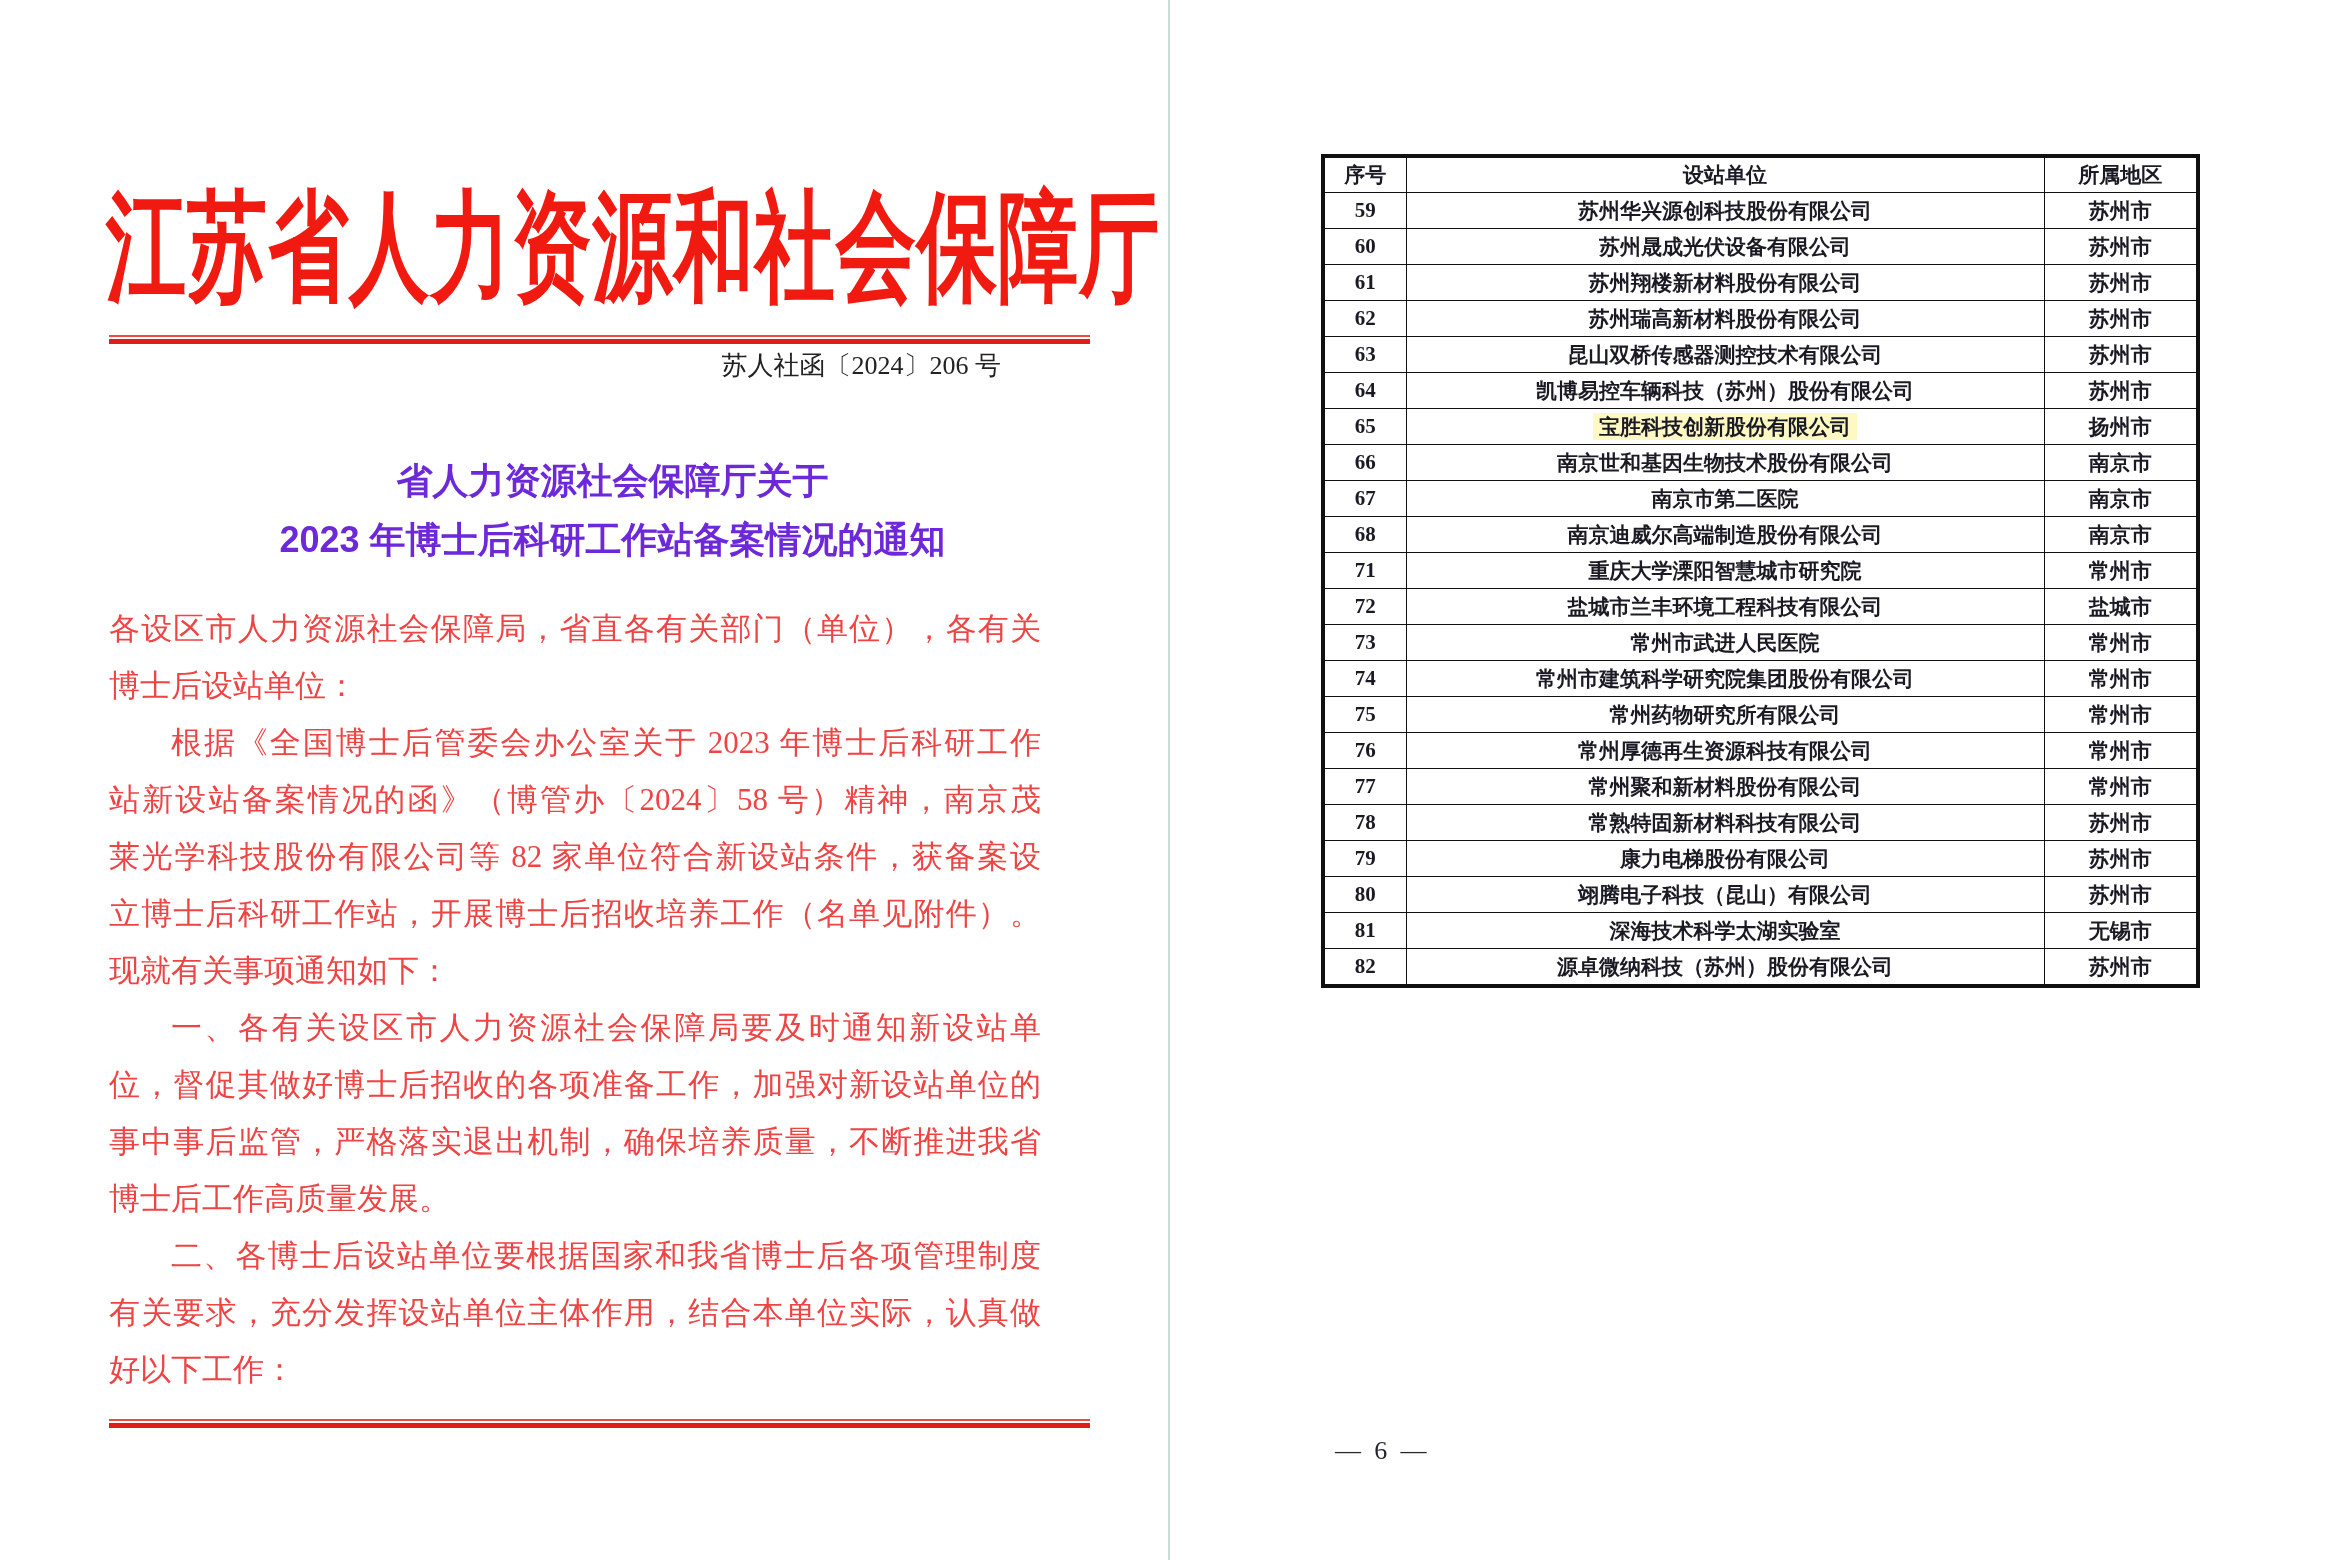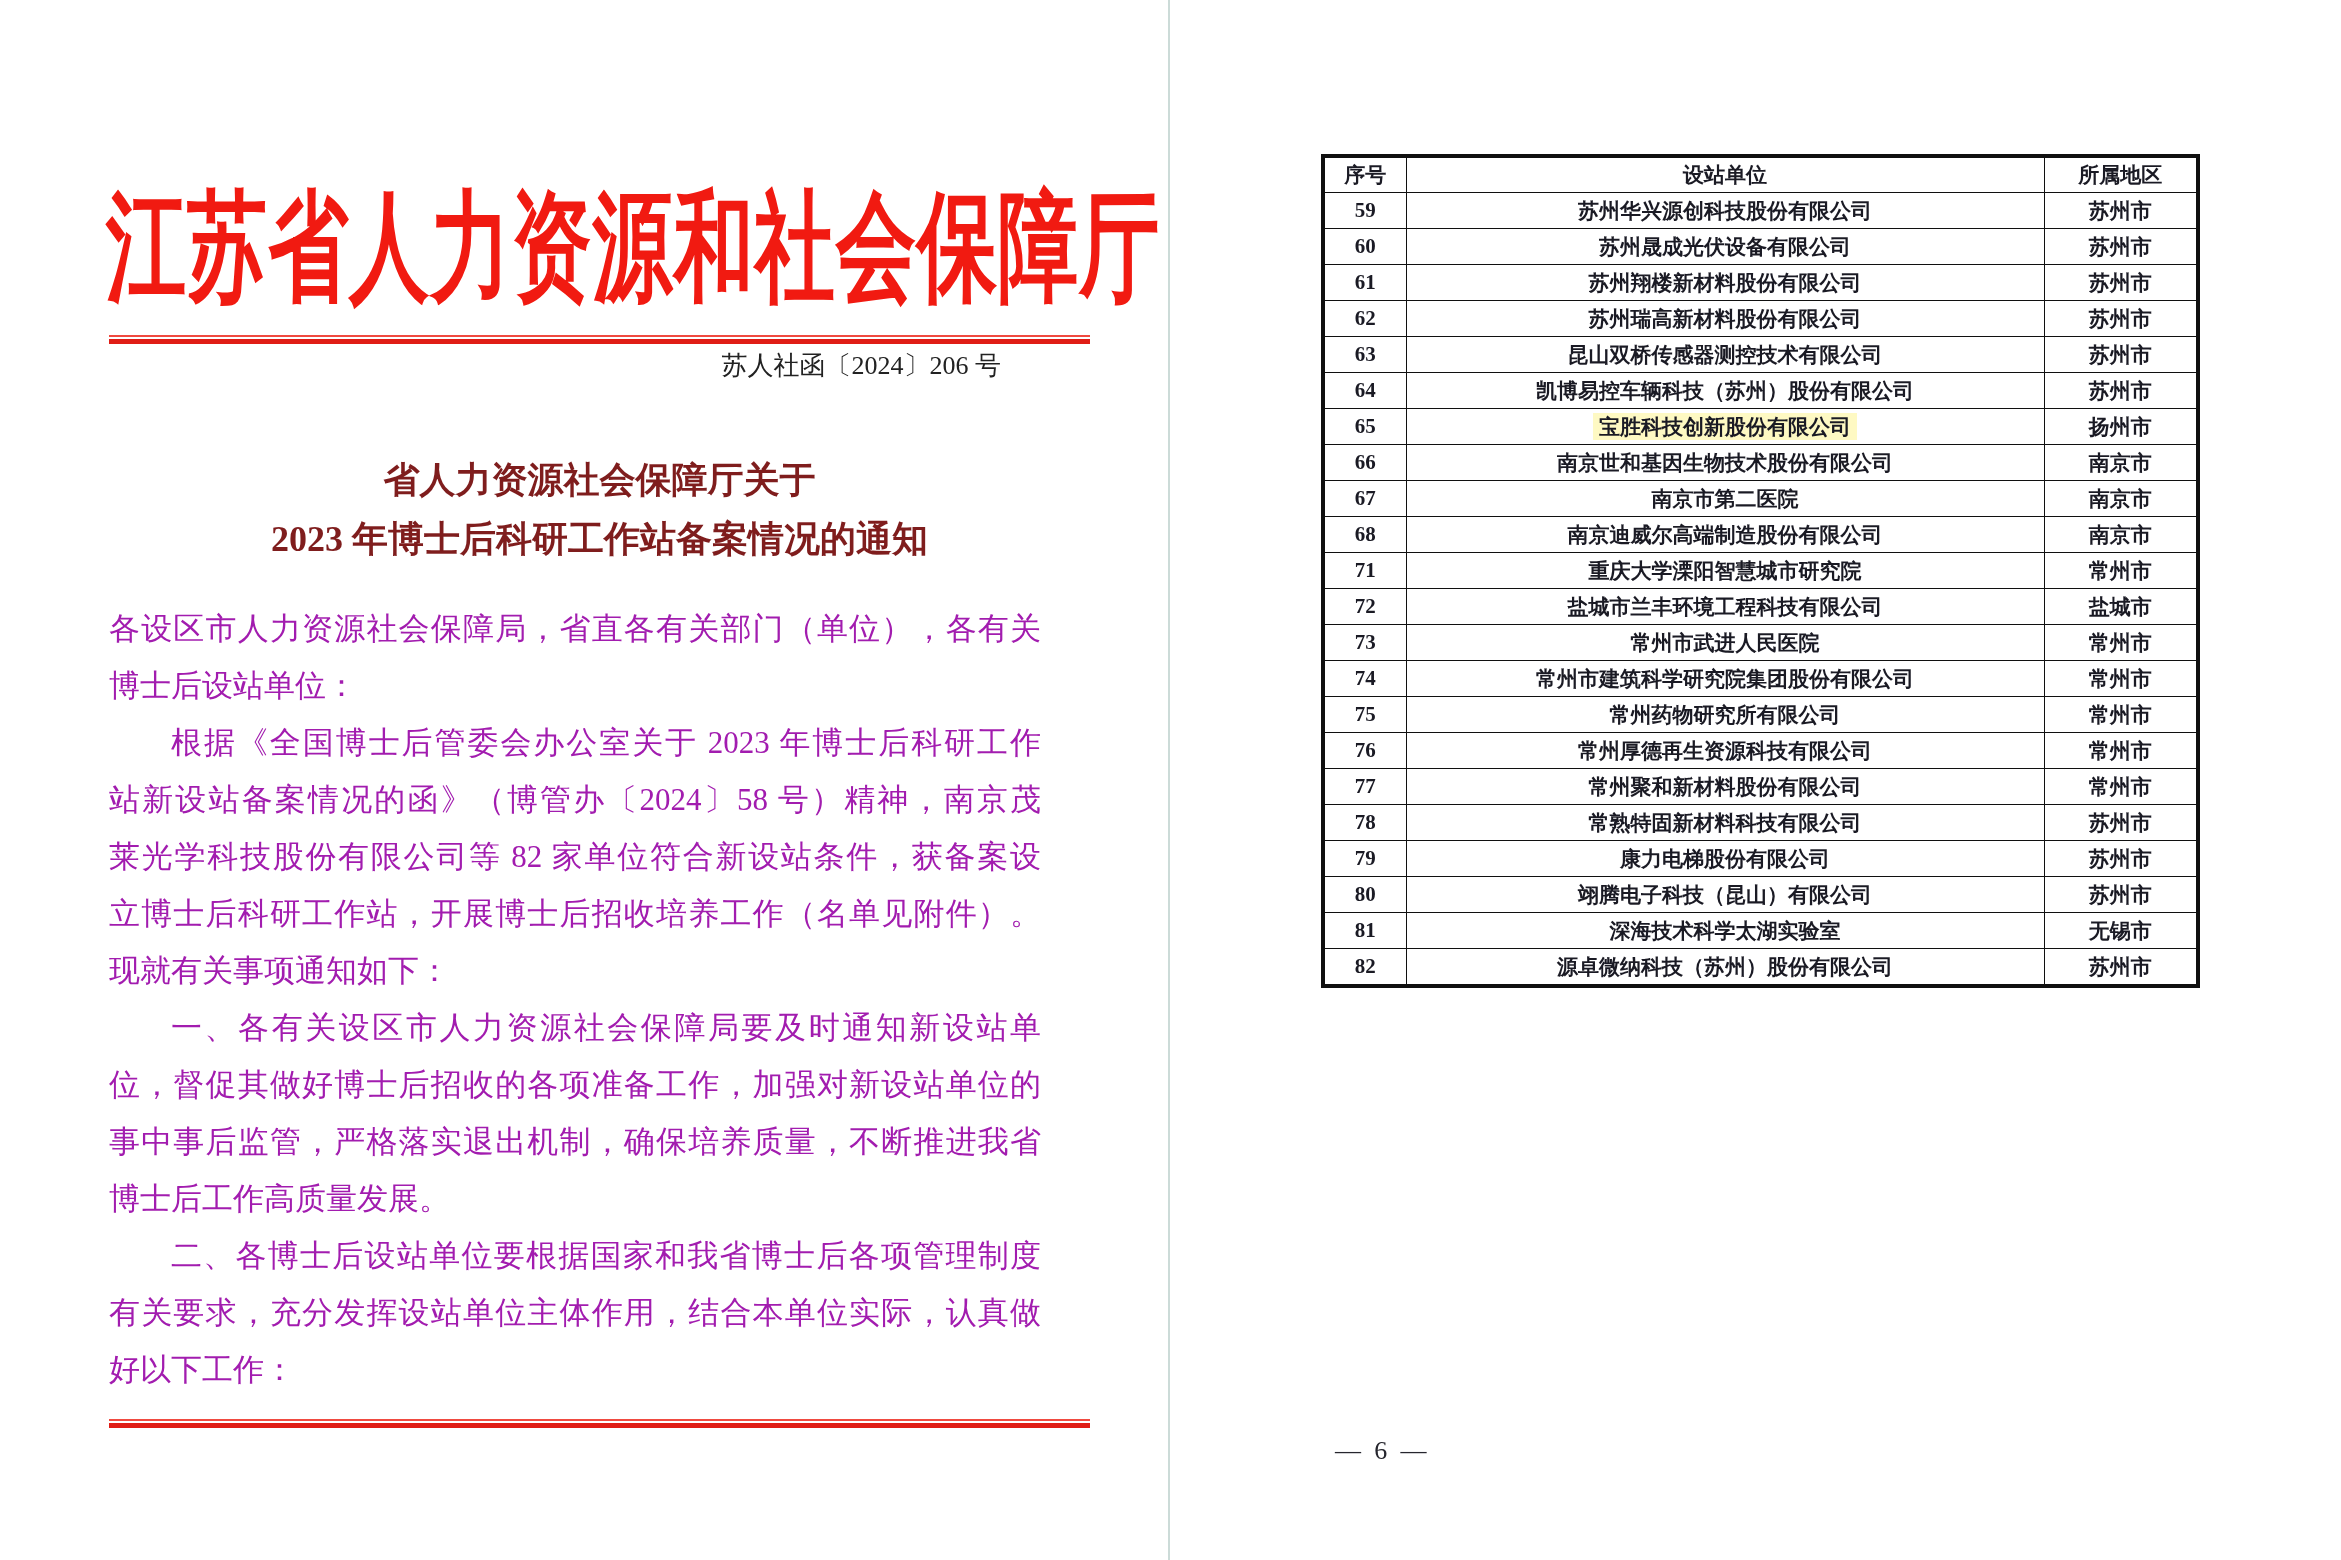--- a/index.html
+++ b/index.html
@@ -30,28 +30,28 @@
     border-bottom:5.7px solid #e01d16;
   }
   .rule-top{top:335px;}
   .rule-bottom{top:1419px;}
   .doc-number{
     position:absolute;left:109px;top:349px;width:892px;
     font-size:26px;line-height:34px;text-align:right;
     color:#222;white-space:nowrap;
   }
   .doc-title{
-    position:absolute;left:109px;top:451px;width:981px;
+    position:absolute;left:122px;top:451px;width:981px;
     text-align:center;
-    font-family:Liberation Serif, serif;
-    font-weight:700;font-size:36px;line-height:59px;color:#7f1d1d;
+    font-family:Liberation Sans, sans-serif;
+    font-weight:700;font-size:36px;line-height:59px;color:#6d28d9;
   }
   .doc-body{
     position:absolute;left:109px;top:600px;width:932px;
-    font-size:31px;color:#a21caf;
+    font-size:31px;color:#ef4444;
   }
   .bline{
     height:57px;line-height:57px;white-space:nowrap;
     text-align:left;
   }
   .bline.jl{
     white-space:normal;
     text-align:justify;
     text-align-last:justify;
   }

